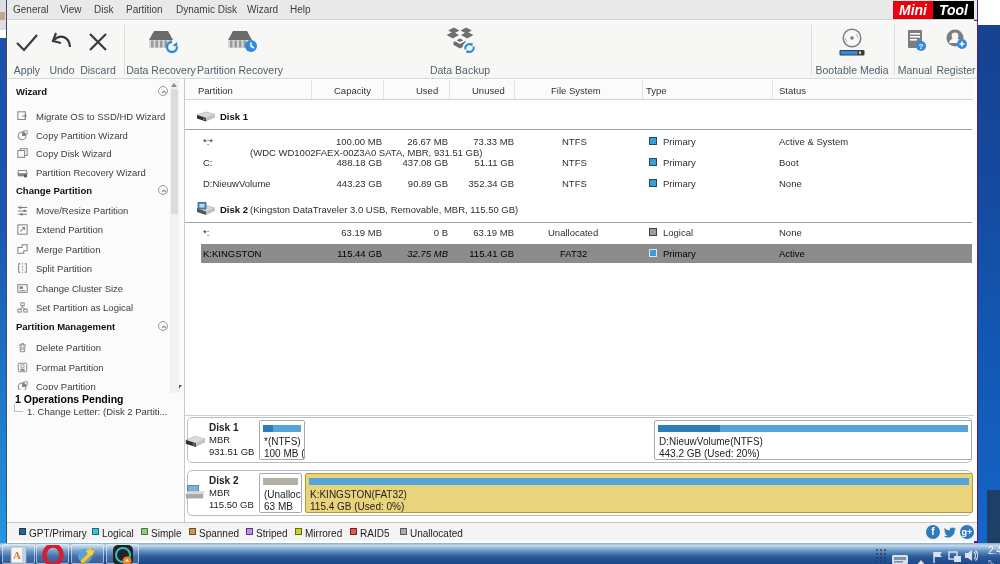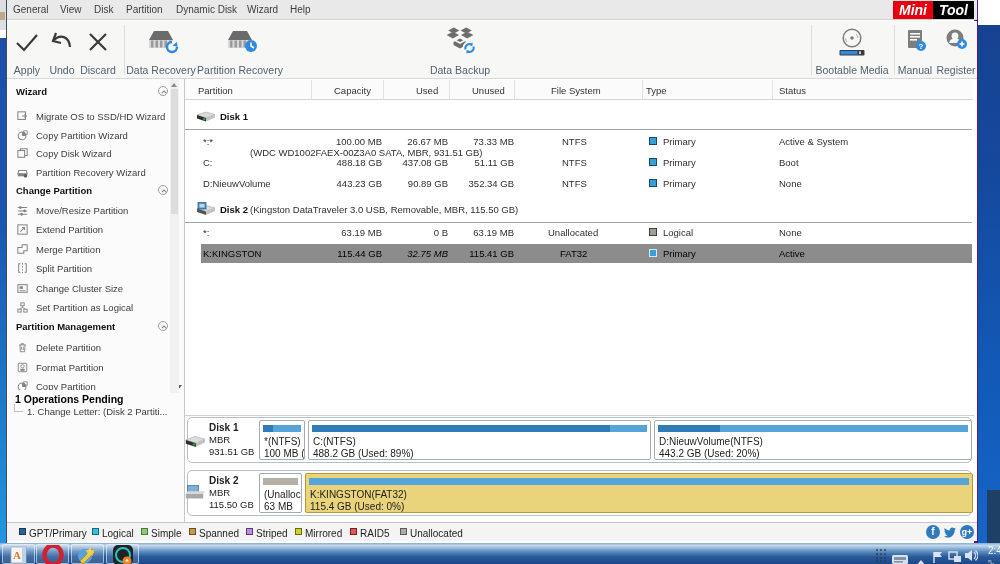--- a/index.html
+++ b/index.html
@@ -397,27 +397,20 @@
         </svg>
         <span class="mlabel" style="left:21px; top:4px; font-size:10px; font-weight:bold;">Disk 1</span>
         <span class="mlabel" style="left:21px; top:16px;">MBR</span>
         <span class="mlabel" style="left:21px; top:28px;">931.51 GB</span>
         <div class="block" style="left:71px; width:46px;">
           <div class="bbar">
             <div class="usedp" style="width:27%"></div>
           </div>
           <span class="btext" style="top:15px;">*(NTFS)</span>
           <span class="btext" style="top:27px;">100 MB (</span>
-        </div>
-        <div class="block" style="left:120px; width:343px;">
-          <div class="bbar">
-            <div class="usedp" style="width:89%"></div>
-          </div>
-          <span class="btext" style="top:15px;">C:(NTFS)</span>
-          <span class="btext" style="top:27px;">488.2 GB (Used: 89%)</span>
         </div>
         <div class="block" style="left:466px; width:318px;">
           <div class="bbar">
             <div class="usedp" style="width:20%"></div>
           </div>
           <span class="btext" style="top:15px;">D:NieuwVolume(NTFS)</span>
           <span class="btext" style="top:27px;">443.2 GB (Used: 20%)</span>
         </div>
       </div>
       <div class="mapbox" style="top:391px;">

